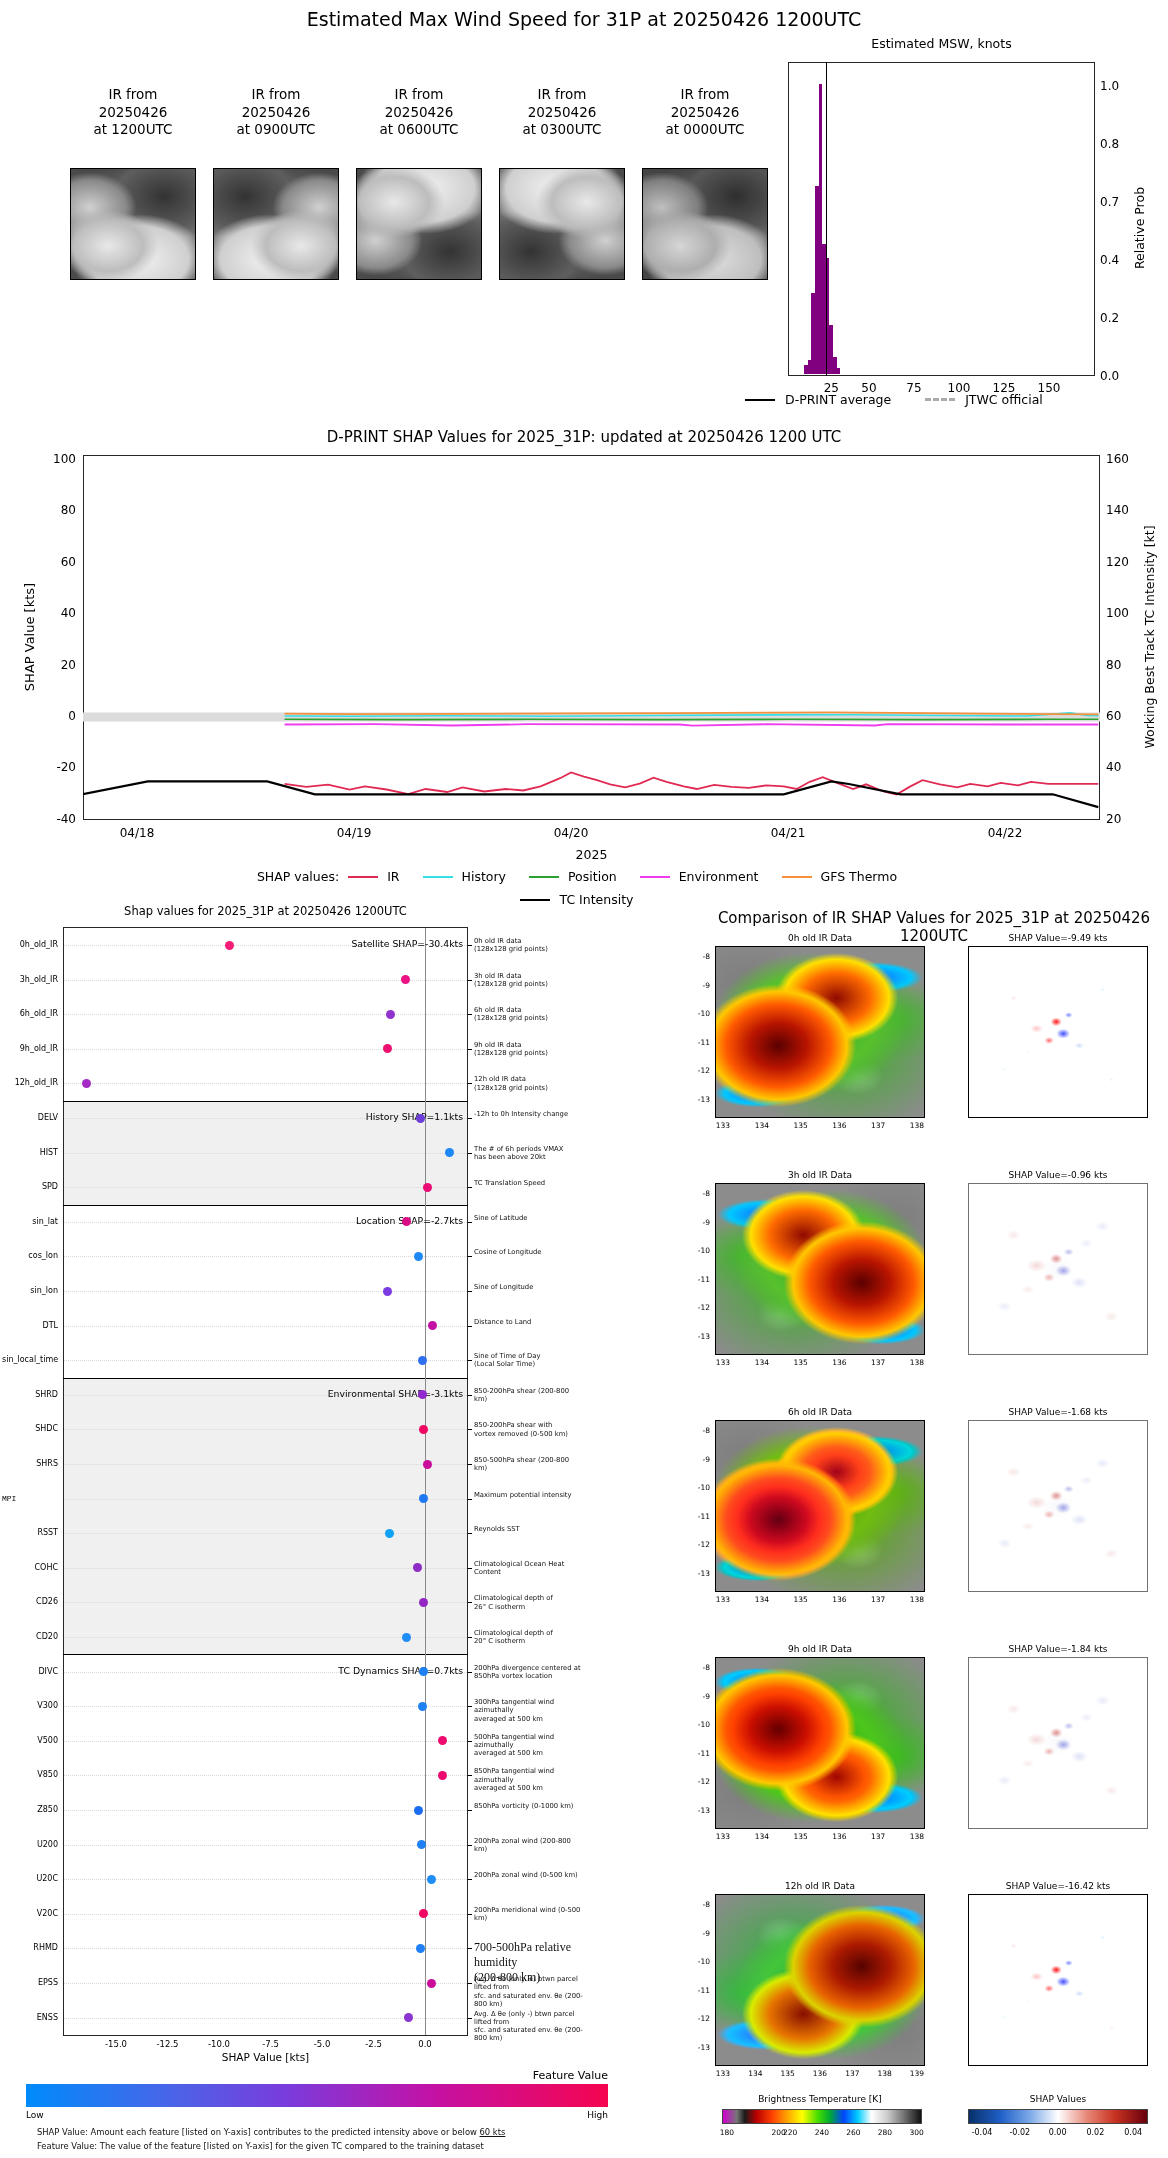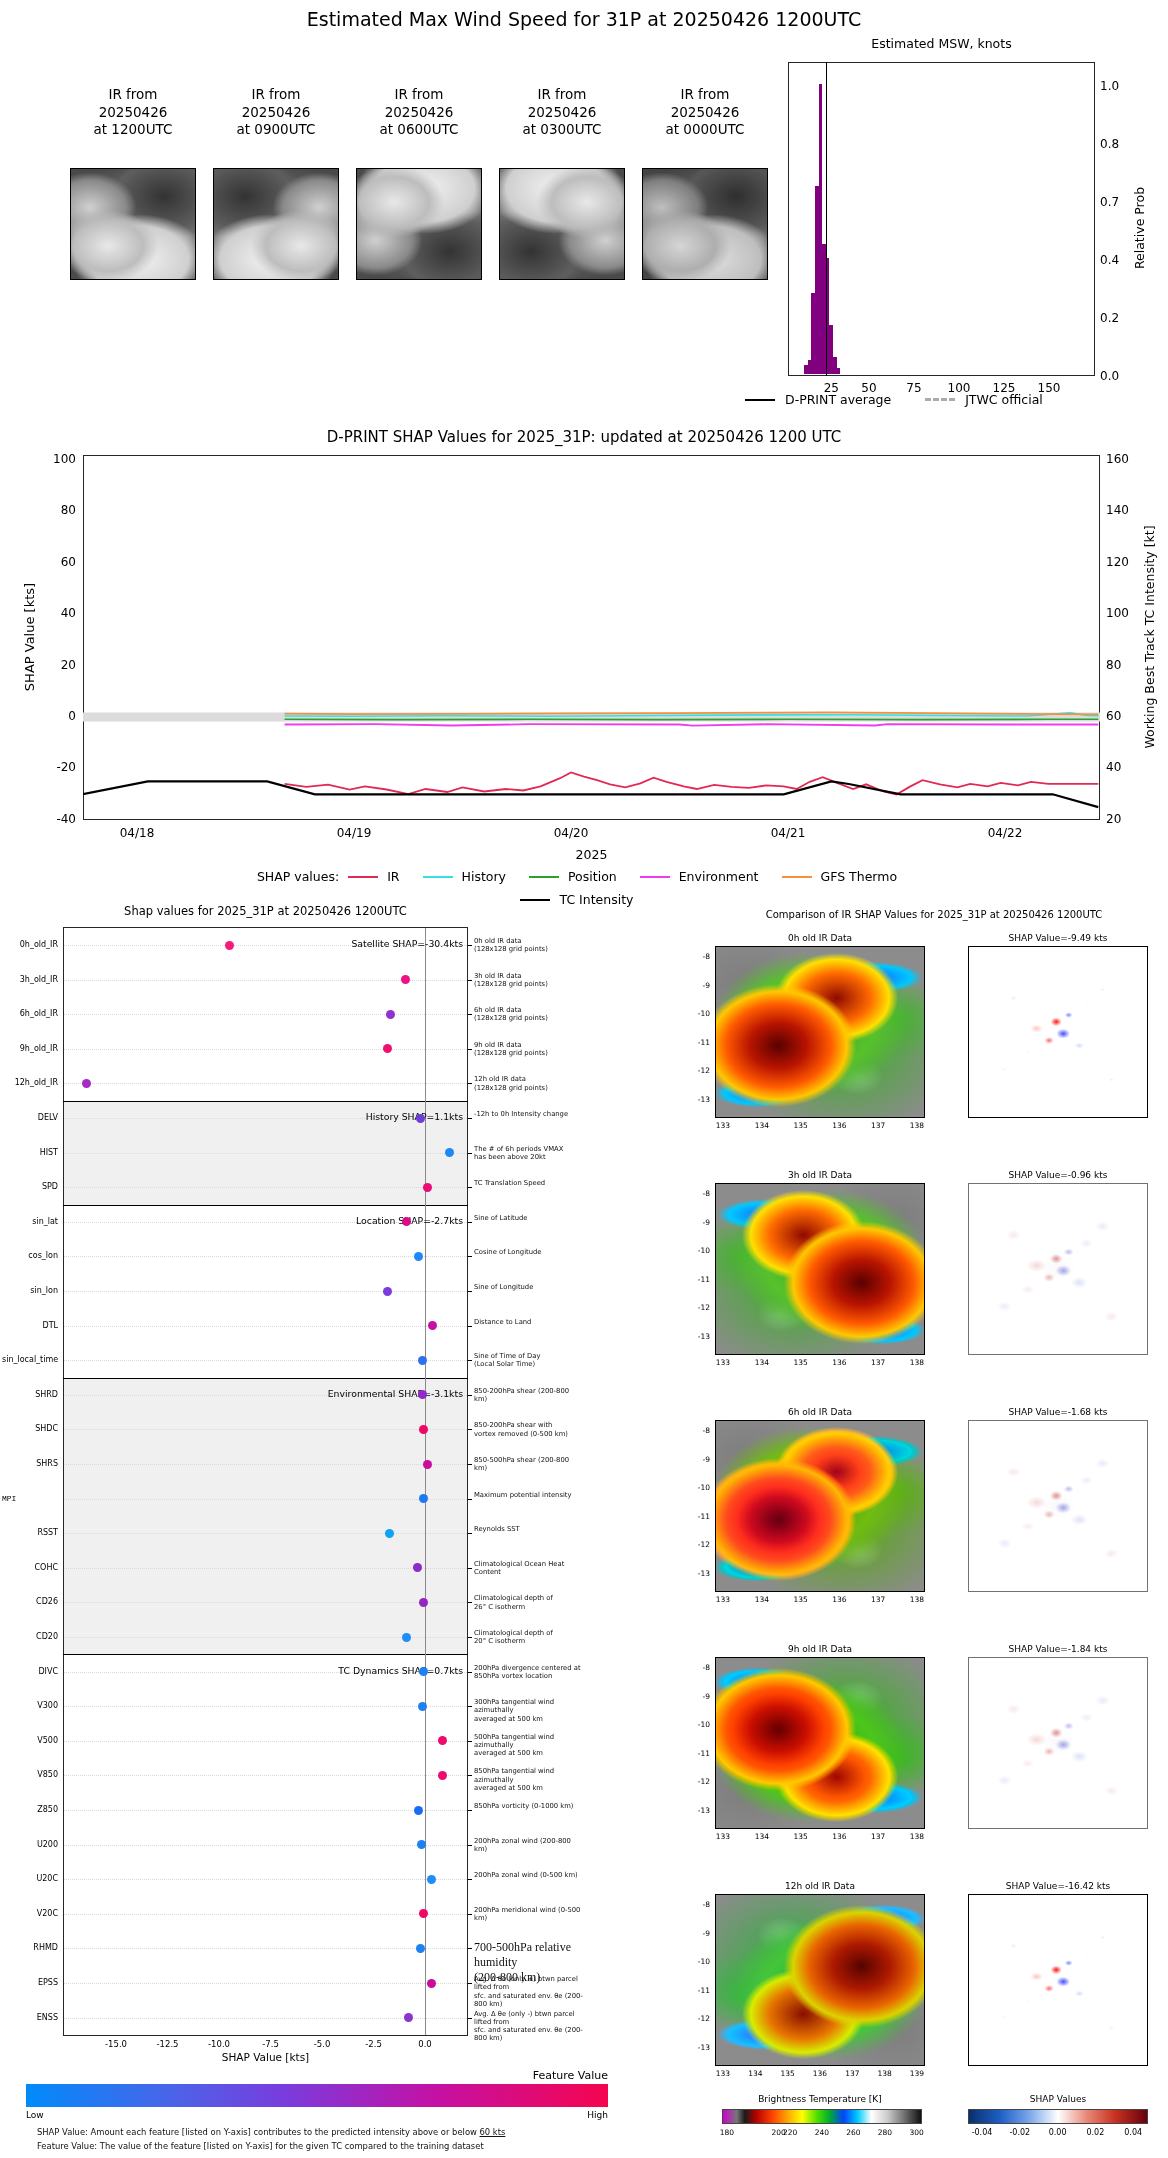--- a/index.html
+++ b/index.html
@@ -118,21 +118,21 @@
 
   <div class="abs r" style="left:408px;width:200px;top:2069px;font-size:11px;">Feature Value</div>
   <div class="fcbar" style="left:26px;top:2084px;width:582px;height:23px;"></div>
   <div class="abs" style="left:26px;top:2110px;font-size:9px;">Low</div>
   <div class="abs r" style="left:520px;width:88px;top:2110px;font-size:9px;">High</div>
   <div class="foot" style="left:37px;top:2127px;">
     <span>SHAP Value: Amount each feature [listed on Y-axis] contributes to the predicted intensity above or below </span><span class="u">60 kts</span>
   </div>
   <div class="foot" style="left:37px;top:2141px;">Feature Value: The value of the feature [listed on Y-axis] for the given TC compared to the training dataset</div>
 
-  <div class="abs ctr" style="left:700px;width:468px;top:909px;font-size:10px;">Comparison of IR SHAP Values for 2025_31P at 20250426 1200UTC</div>
+  <div class="abs ctr" style="left:700px;width:468px;top:909px;font-size:15px;">Comparison of IR SHAP Values for 2025_31P at 20250426 1200UTC</div>
   <div class="abs ctr" style="left:715px;width:210px;top:2094px;font-size:9px;">Brightness Temperature [K]</div>
   <div class="btbar" style="left:722px;top:2109px;width:200px;height:15px;"></div>
   <div class="abs ctr" style="left:968px;width:180px;top:2094px;font-size:9px;">SHAP Values</div>
   <div class="svbar" style="left:968px;top:2109px;width:180px;height:15px;"></div>
 <div class="abs" style="left: 50px; top: 86px; width: 166px; font-size: 13.5px; text-align: center; line-height: 1.3; white-space: pre-line;">IR from
 20250426
 at 1200UTC</div>
     <div class="irthumb v0" style="left: 70px; top: 168px; width: 126px; height: 112px;"></div>
     <div class="abs" style="left: 193px; top: 86px; width: 166px; font-size: 13.5px; text-align: center; line-height: 1.3; white-space: pre-line;">IR from
 20250426

